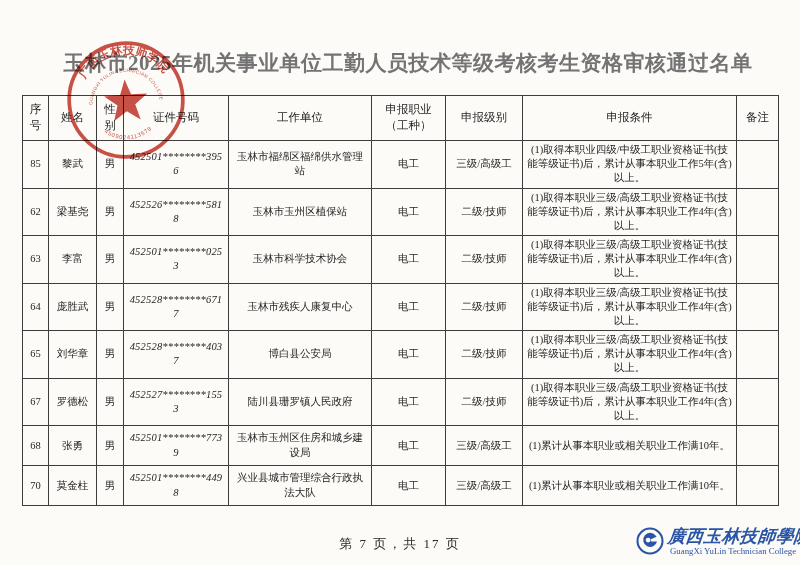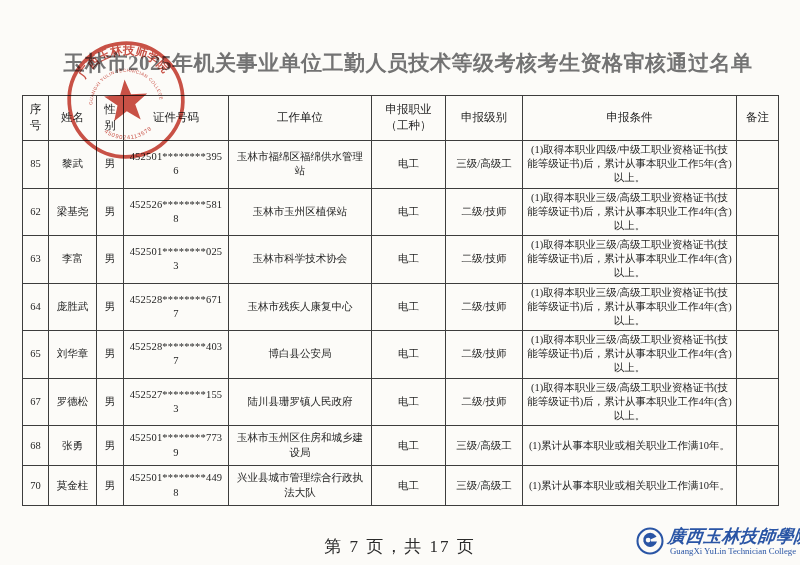--- a/index.html
+++ b/index.html
@@ -38,27 +38,27 @@
     line-height:1.35;
     word-break:break-all;
   }
   table.roster th {
     font-size:11.5px;
     font-weight:normal;
     height:40px;
   }
   table.roster tbody tr { height:40px; }
   table.roster td { font-size:10.5px; }
-  td.col-id { letter-spacing:0.2px; font-size:10.5px; }
+  td.col-id { letter-spacing:0.2px; font-size:10.5px;font-style:italic; }
   td.col-condition { padding:1px 5px; }
   .page-footer {
     position:absolute;
     top:535px; left:0; right:0;
     text-align:center;
-    font-size:17px;
+    font-size:13px;
     letter-spacing:2px;
     color:#2a2a2a;
   }
   
   .stamp {
     position:absolute;
     left:64px; top:38px;
     width:124px; height:124px;
     mix-blend-mode:multiply;
     opacity:0.88;

